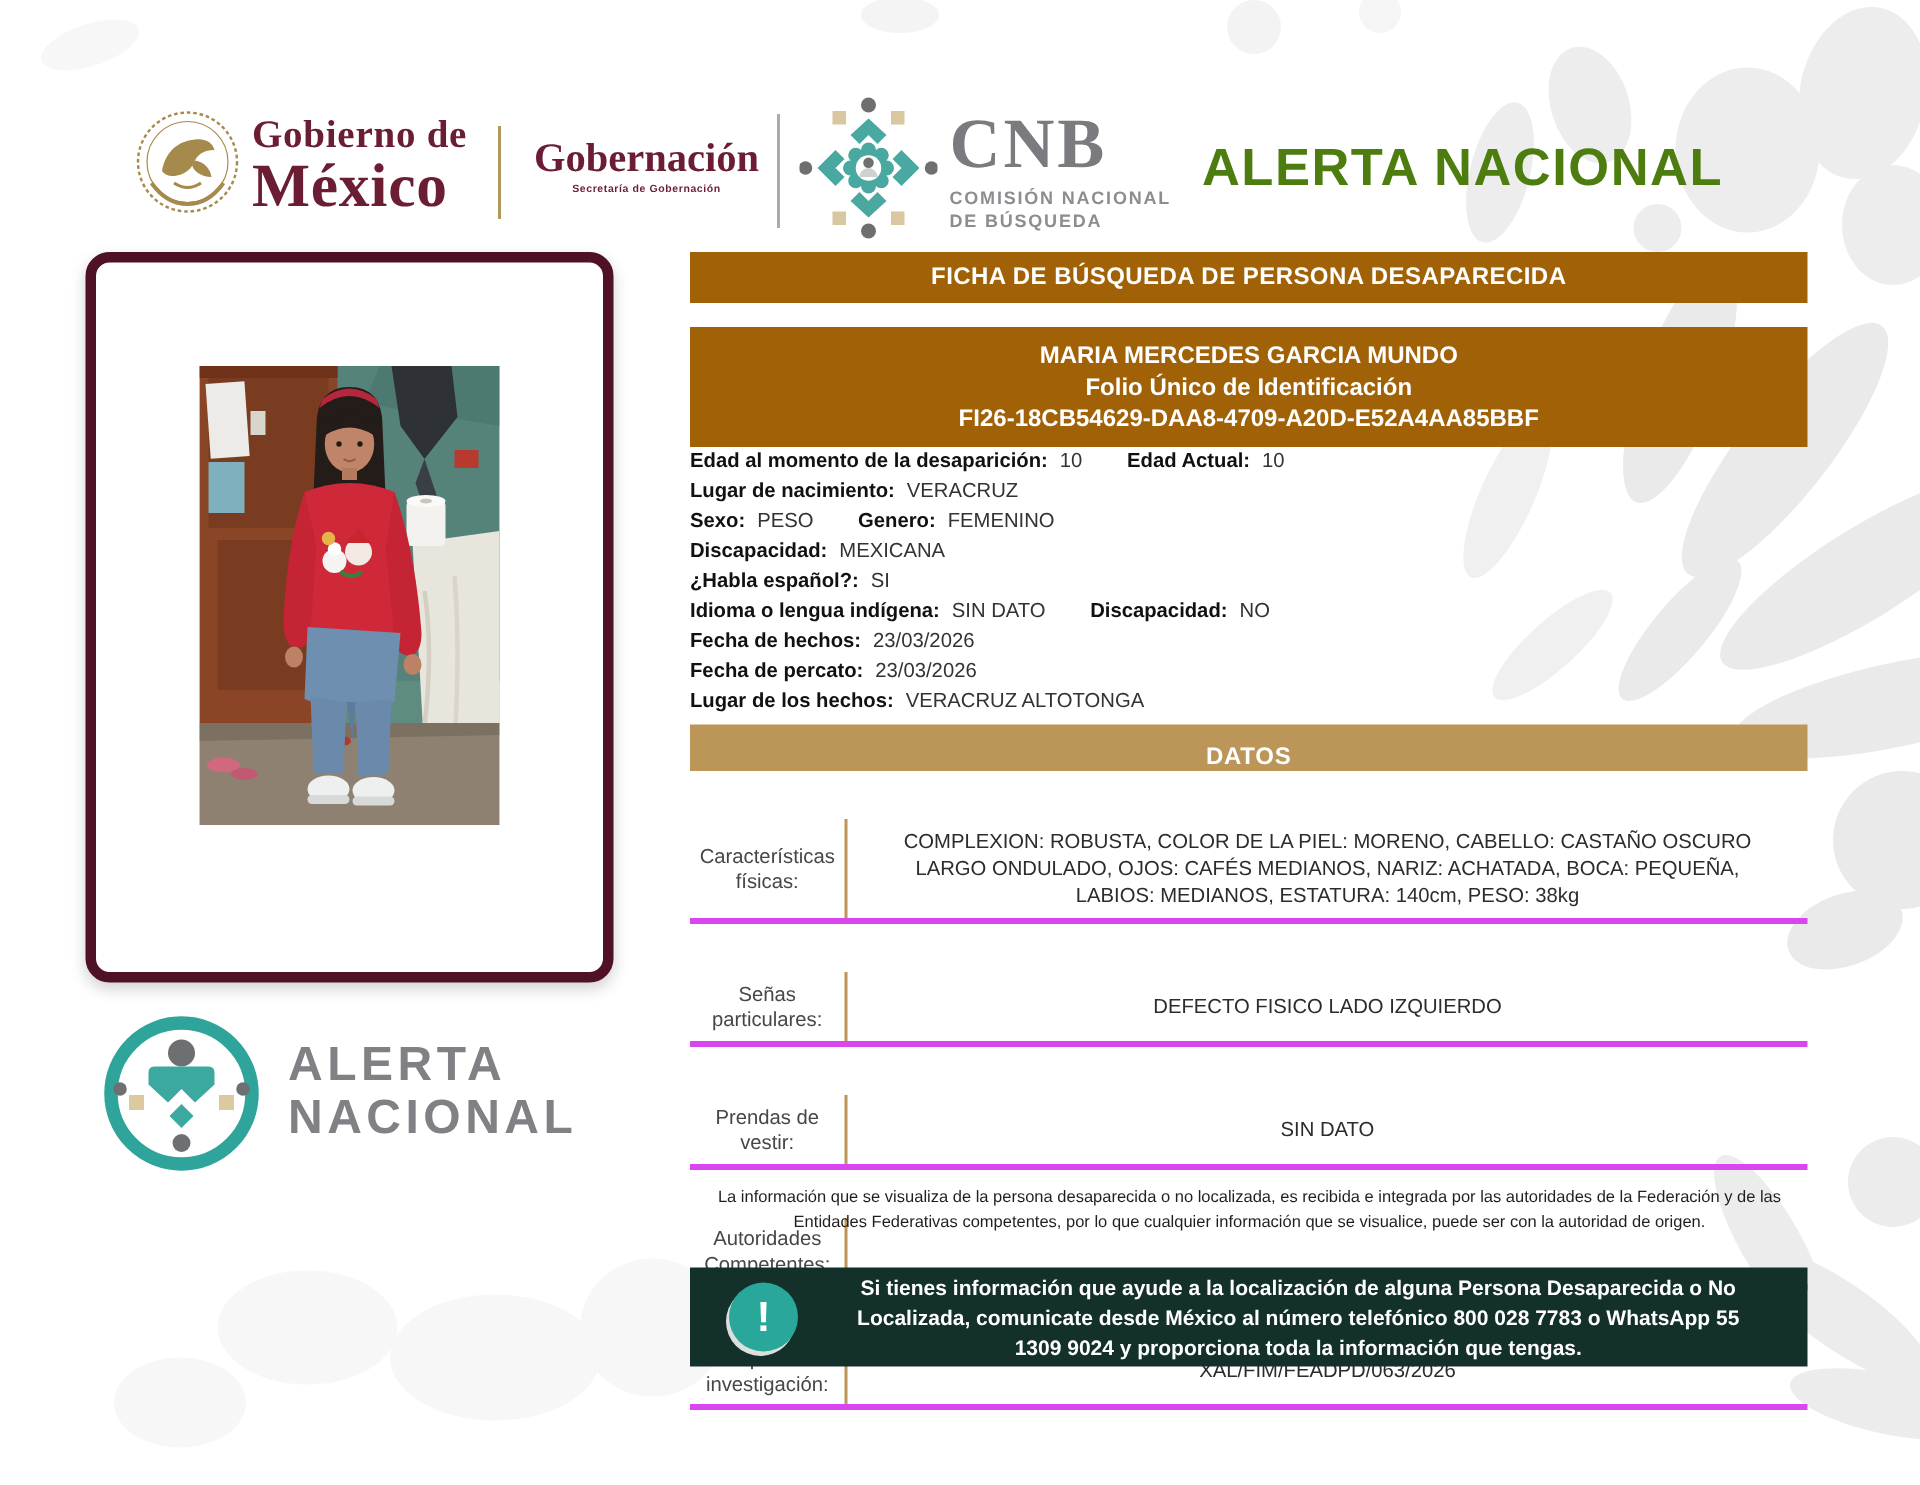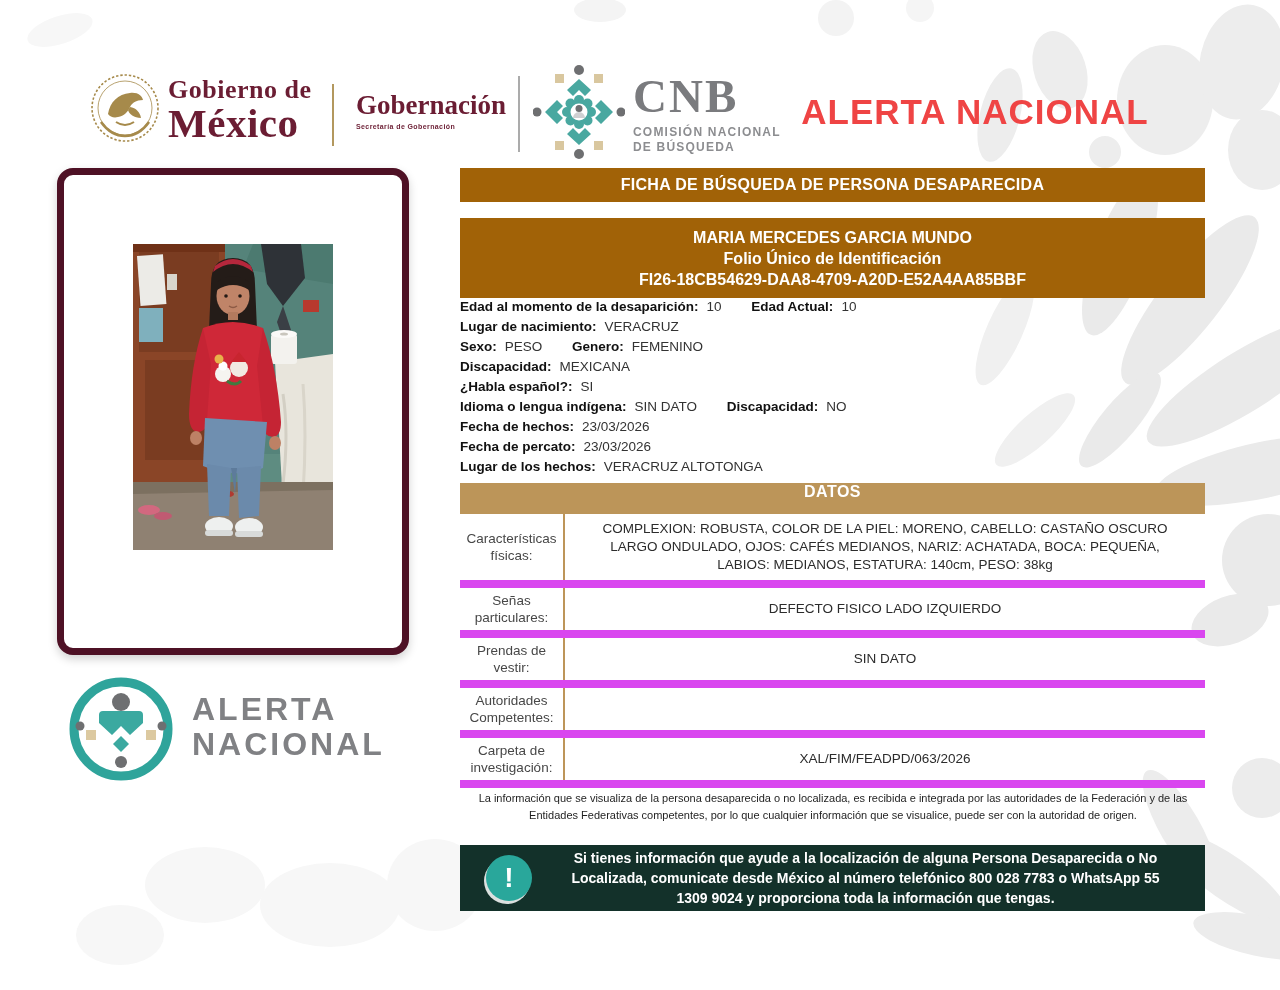--- a/index.html
+++ b/index.html
@@ -11,30 +11,30 @@
   .abs{position:absolute;}
   .wm{position:absolute;left:0;top:0;z-index:0;}
   .layer{position:absolute;left:0;top:0;width:1280px;height:990px;z-index:1;}
 
   
   .eagle{left:86px;top:66px;}
   .gob-wordmark{left:168px;top:76px;color:#6B1D33;font-family:"Liberation Serif",serif;}
   .gob-l1{font-size:26px;font-weight:600;letter-spacing:.5px;line-height:28px;}
   .gob-l2{font-size:41px;font-weight:700;line-height:38px;letter-spacing:.5px;}
   .vdiv1{left:332px;top:84px;width:2px;height:62px;background:#B3985E;}
-  .gobernacion{left:356px;top:90px;color:#6B1D33;font-family:"Liberation Serif",serif;}
+  .gobernacion{left:356px;top:90px;color:#6B1D33;font-family:"Liberation Serif",serif;text-align:center;}
   .gobernacion .g1{font-size:27px;font-weight:700;line-height:30px;}
   .gobernacion .g2{font-size:7px;font-weight:600;letter-spacing:.4px;margin-top:3px;color:#6B1D33;font-family:"Liberation Sans",sans-serif;}
   .vdiv2{left:518px;top:76px;width:2px;height:76px;background:#ABABAB;}
   .cnb-logo{left:533px;top:62px;}
   .cnb-word{left:633px;top:72px;color:#7A7B7E;}
   .cnb-acr{font-family:"Liberation Serif",serif;font-size:47px;font-weight:700;letter-spacing:2px;line-height:48px;}
   .cnb-sub{font-size:12px;font-weight:700;letter-spacing:1.2px;color:#8C8D90;line-height:15px;margin-top:5px;}
   .page-title{left:790px;top:92px;width:370px;text-align:center;
-    font-size:35px;font-weight:800;color:#ef4444;letter-spacing:1px;}
+    font-size:35px;font-weight:800;color:#4d7c0f;letter-spacing:1px;}
 
   
   .photo-frame{left:57px;top:168px;width:352px;height:487px;background:#fff;
     border:7px solid #4E1125;border-radius:16px;box-sizing:border-box;
     box-shadow:0 4px 10px rgba(0,0,0,.18);}
   .photo-frame svg{display:block;margin:69px auto 0 auto;}
   .alerta-logo-circle{left:66px;top:674px;}
   .alerta-logo-text{left:192px;top:692px;color:#808184;font-weight:800;
     font-size:32px;letter-spacing:3px;line-height:35px;}
 
@@ -46,24 +46,24 @@
     color:#fff;display:flex;flex-direction:column;align-items:center;justify-content:center;
     font-size:16px;font-weight:700;line-height:21px;text-align:center;}
   .fields{left:460px;top:297px;width:748px;font-size:13.5px;line-height:20px;color:#333;}
   .fline{white-space:nowrap;}
   .pair{display:inline-block;}
   .pair + .pair{margin-left:26px;}
   .fl{font-weight:700;color:#111;}
   .fv{margin-left:8px;color:#333;}
 
   .banner-datos{left:460px;top:483px;width:745px;height:31px;background:#BC9559;
-    color:#fff;display:flex;align-items:flex-start;justify-content:center;
+    color:#fff;display:flex;align-items:flex-end;justify-content:center;
     font-size:16px;font-weight:700;letter-spacing:.5px;}
   .dtable{left:460px;top:514px;width:745px;}
-  .drow{display:flex;border-bottom:8px solid #d946ef;box-sizing:border-box;}
+  .drow{display:flex;border-bottom:4px solid #d946ef;box-sizing:border-box;margin-top:32px;}
   .dlabel{width:105px;box-sizing:border-box;border-right:2px solid #BD9559;
     display:flex;align-items:center;justify-content:center;text-align:center;
     font-size:13.5px;color:#474747;padding:4px 4px;line-height:17px;}
   .dvalue{flex:1;display:flex;align-items:center;justify-content:center;text-align:center;
     font-size:13.5px;color:#2c2c2c;padding:6px 20px;line-height:18px;}
   .h70{min-height:70px;} .h50{min-height:50px;} .h48{min-height:48px;}
 
   .disclaimer{left:458px;top:790px;width:750px;text-align:center;
     font-size:11px;line-height:17px;color:#1f1f1f;}
   .notice{left:460px;top:845px;width:745px;height:66px;background:#13312A;

